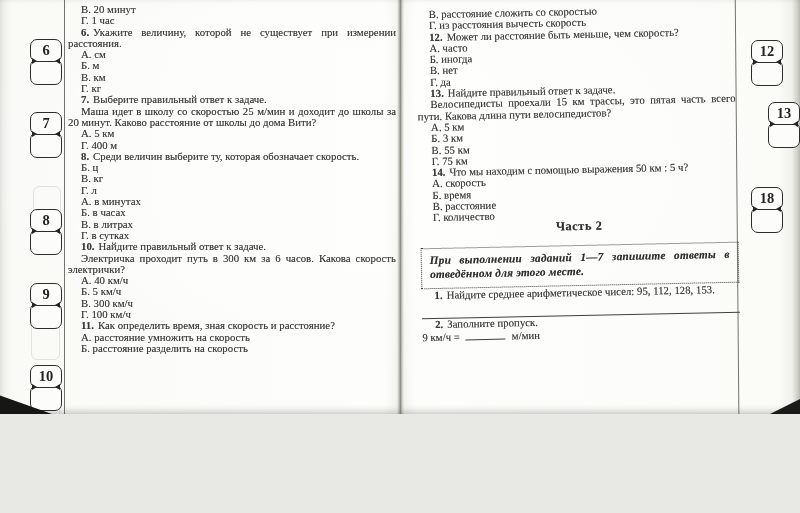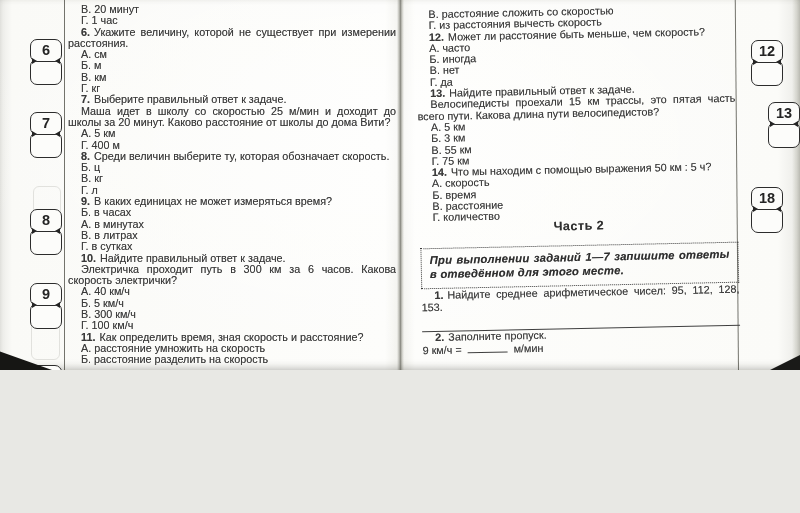--- a/index.html
+++ b/index.html
@@ -1,20 +1,21 @@
 <!DOCTYPE html>
 <html lang="ru"><head>
 <meta charset="utf-8">
 <style>
   html,body{margin:0;padding:0;background:#e8e8e4;}
   body{width:800px;height:513px;overflow:hidden;font-family:"Liberation Sans",sans-serif;}
-  .scan{position:relative;width:800px;height:370px;overflow:hidden;color:#383838;
+  .scan{position:relative;width:800px;height:414px;overflow:hidden;color:#383838;
     background:
       radial-gradient(ellipse at 48% 38%, rgba(255,255,255,.55), rgba(255,255,255,0) 72%),
       linear-gradient(90deg,#ebebe7 0px,#fafaf7 12px,#fdfdfb 385px,#efefea 400px,#fdfdfb 415px,#fbfbf8 778px,#e9e9e5 800px);
+    font-family: Liberation Serif, serif;
   }
   .scan::after{content:"";position:absolute;inset:0;pointer-events:none;
     box-shadow:inset 0 -6px 9px -5px rgba(60,60,52,.38), inset 0 3px 7px -5px rgba(60,60,52,.22);}
 
   
   .rule{position:absolute;top:0;height:513px;width:1.4px;background:#73736c;}
   .rule-left{left:64px;}
   .rule-right{left:737px;transform:rotate(-.5deg);}
   .gutter{position:absolute;top:0;left:397px;width:7px;height:513px;
     background:linear-gradient(90deg,rgba(0,0,0,0),#c2c2bb 28%,#8f8f87 50%,#cdcdc6 72%,rgba(0,0,0,0));}
@@ -88,23 +89,22 @@
     <p class="q-lead"><span class="qnum">7.</span><span>Выберите правильный ответ к задаче.</span></p>
     <p class="q-body">Маша идет в школу со скоростью 25 м/мин и доходит до школы за 20 минут. Каково расстояние от школы до дома Вити?</p>
     <p class="opt">А. 5 км</p>
     <p class="opt">Г. 400 м</p>
 
     <p class="q-lead"><span class="qnum">8.</span><span>Среди величин выберите ту, которая обозначает скорость.</span></p>
     <p class="opt">Б. ц</p>
     <p class="opt">В. кг</p>
     <p class="opt">Г. л</p>
 
-    <p class="q-lead"><span class="qnum">9.</span><span>В каких единицах не может измеряться время?</span></p>
+    <p class="opt">А. в минутах</p>
     <p class="opt">Б. в часах</p>
-    <p class="opt">А. в минутах</p>
     <p class="opt">В. в литрах</p>
     <p class="opt">Г. в сутках</p>
 
     <p class="q-lead"><span class="qnum">10.</span><span>Найдите правильный ответ к задаче.</span></p>
     <p class="q-body">Электричка проходит путь в 300 км за 6 часов. Какова скорость электрички?</p>
     <p class="opt">А. 40 км/ч</p>
     <p class="opt">Б. 5 км/ч</p>
     <p class="opt">В. 300 км/ч</p>
     <p class="opt">Г. 100 км/ч</p>
 

